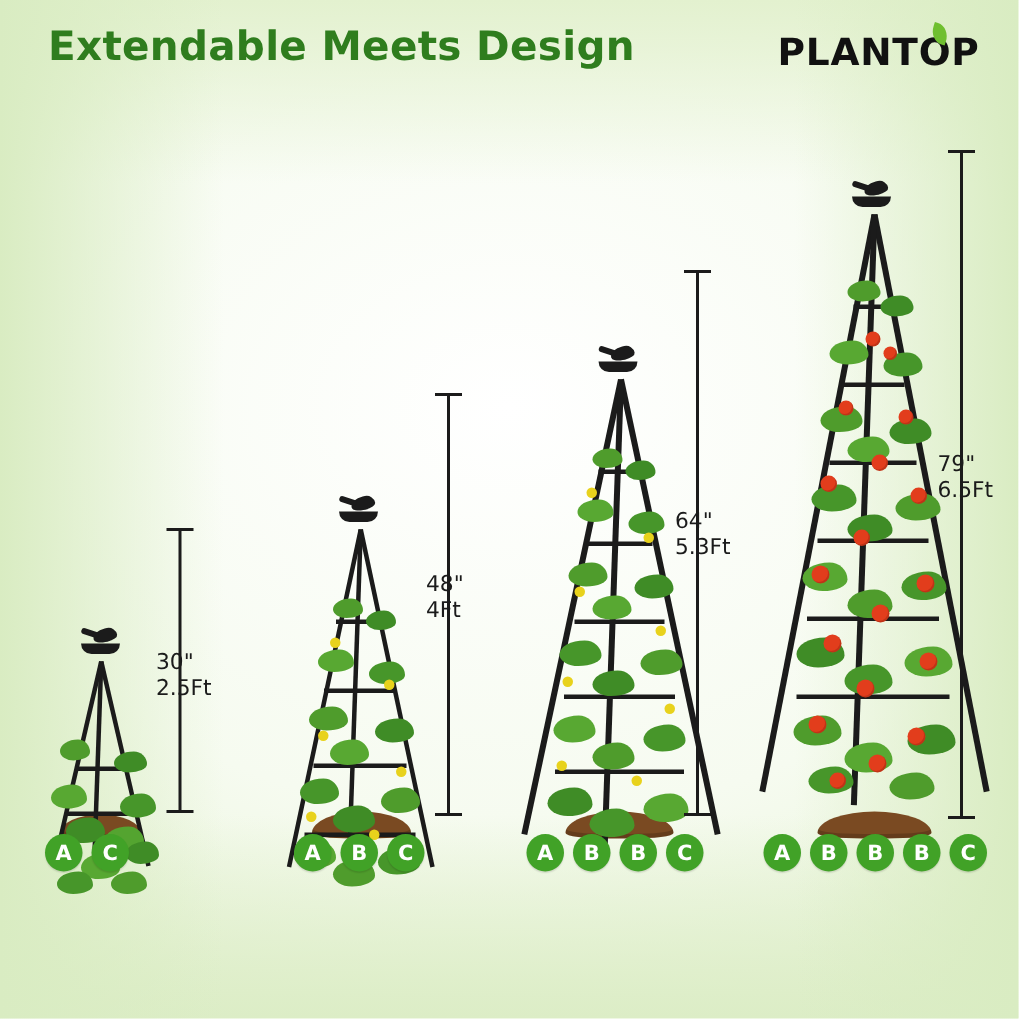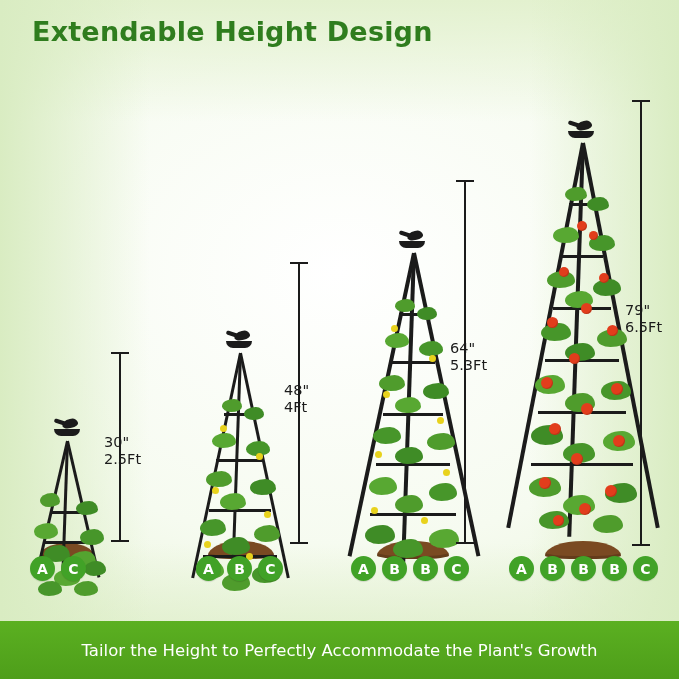--- a/index.html
+++ b/index.html
@@ -120,21 +120,25 @@
     display:flex;align-items:center;justify-content:center;
     font-family:"DejaVu Sans", sans-serif;
     box-shadow:0 1px 1px rgba(0,0,0,.12);
   }
 </style>
 </head>
 <body>
 
 <div id="page">
 
-  <div class="title">Extendable Height Design</div>
+  <div class="title">Extendable Meets Design</div>
+  <div class="brand">
+    <span>PLANTOP</span>
+    <span class="leaf"></span>
+  </div>
 
   <div class="group" style="left:14px;width:150px;height:480px;">
     <div class="stage">
 
       <div class="soil" style="left:26px;bottom:62px;width:54px;height:16px;"></div>
 
       <div class="leg" style="left:52px;top:300px;width:3px;height:140px;transform:rotate(13deg);"></div>
       <div class="leg" style="left:52px;top:300px;width:3px;height:140px;transform:rotate(-13deg);"></div>
       <div class="leg" style="left:52px;top:300px;width:3px;height:142px;transform:rotate(2deg);"></div>
 
@@ -374,17 +378,14 @@
   </div>
 
   <div class="badges" style="left:509px;top:556px;">
     <div class="badge">A</div>
     <div class="badge">B</div>
     <div class="badge">B</div>
     <div class="badge">B</div>
     <div class="badge">C</div>
   </div>
 
-  <div class="footer">
-    <div class="footer-text">Tailor the Height to Perfectly Accommodate the Plant's Growth</div>
-  </div>
 
 </div>
 
 </body></html>

